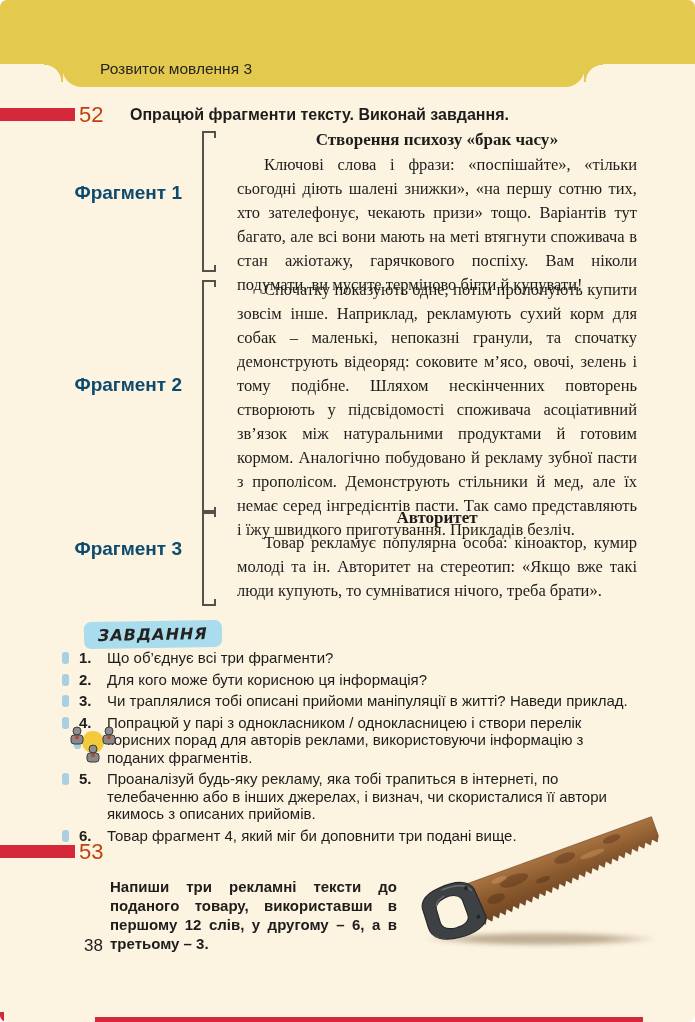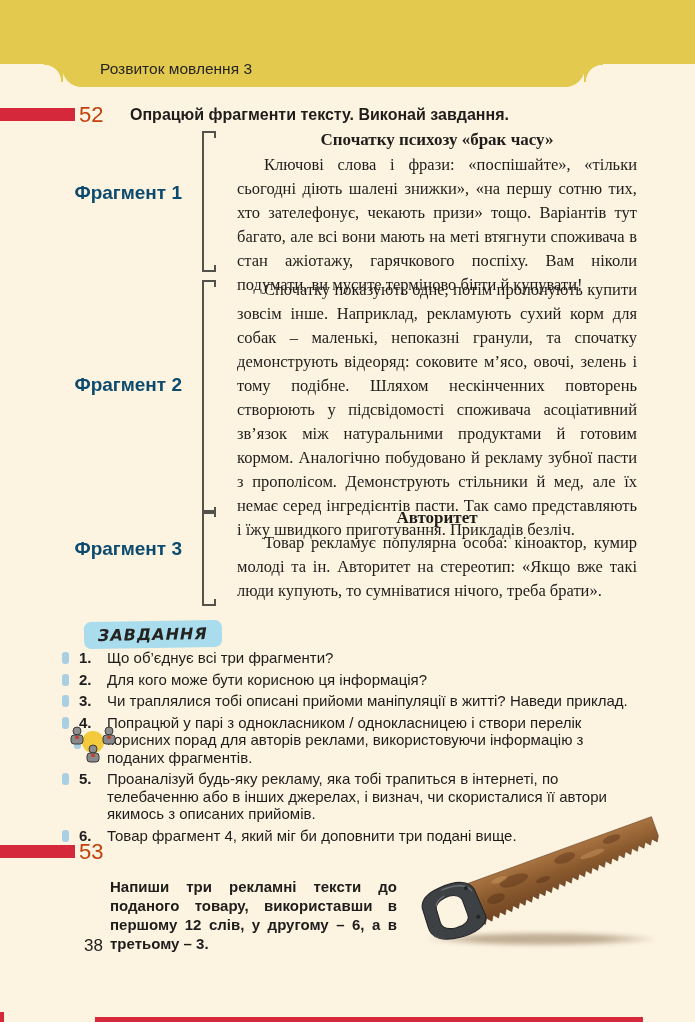--- a/index.html
+++ b/index.html
@@ -1,19 +1,20 @@
 <!DOCTYPE html>
 <html lang="uk"><head>
 <meta charset="utf-8">
 <style>
   html,body{margin:0;padding:0;}
   .page{
     position:relative;width:695px;height:1022px;overflow:hidden;
     background:#fcf3e1;color:#1e1d1b;
     font-family:"Liberation Sans",sans-serif;
+    border-radius:7px;
   }
   
   .band{position:absolute;left:0;top:0;width:695px;height:64px;background:#e3c94e;}
   .tab{position:absolute;left:62px;top:0;width:523px;height:87px;background:#e3c94e;border-radius:0 0 20px 20px;}
   .fillet-l{position:absolute;left:44px;top:63px;width:19px;height:19px;
     background:radial-gradient(circle 18px at 0% 100%, #fcf3e1 0 17px, #e3c94e 17.5px);}
   .fillet-r{position:absolute;left:584px;top:63px;width:19px;height:19px;
     background:radial-gradient(circle 18px at 100% 100%, #fcf3e1 0 17px, #e3c94e 17.5px);}
   .section-title{position:absolute;left:100px;top:60px;font-size:15.5px;color:#262521;}
   
@@ -75,21 +76,21 @@
   <div class="fillet-r"></div>
   <div class="section-title">Розвиток мовлення 3</div>
 
   <div class="exbar b52"></div>
   <div class="exnum n52">52</div>
   <div class="ex52-instr">Опрацюй фрагменти тексту. Виконай завдання.</div>
 
   <div class="frag-label lbl1">Фрагмент 1</div>
   <div class="bracket br1"></div>
   <div class="frag f1">
-    <p class="frag-title">Спочатку психозу «брак часу»</p>
+    <p class="frag-title">Створення психозу «брак часу»</p>
     <p class="frag-body">Ключові слова і фрази: «поспішайте», «тільки сьогодні діють шалені знижки», «на першу сотню тих, хто зателефонує, чекають призи» тощо. Варіантів тут багато, але всі вони мають на меті втягнути споживача в стан ажіотажу, гарячкового поспіху. Вам ніколи подумати, ви мусите терміново бігти й купувати!</p>
   </div>
 
   <div class="frag-label lbl2">Фрагмент 2</div>
   <div class="bracket br2"></div>
   <div class="frag f2">
     <p class="frag-body">Спочатку показують одне, потім пропонують купити зовсім інше. Наприклад, рекламують сухий корм для собак – маленькі, непоказні гранули, та спочатку демонструють відеоряд: соковите м’ясо, овочі, зелень і тому подібне. Шляхом нескінченних повторень створюють у підсвідомості споживача асоціативний зв’язок між натуральними продуктами й готовим кормом. Аналогічно побудовано й рекламу зубної пасти з прополісом. Демонструють стільники й мед, але їх немає серед інгредієнтів пасти. Так само представляють і їжу швидкого приготування. Прикладів безліч.</p>
   </div>
 
   <div class="frag-label lbl3">Фрагмент 3</div>

